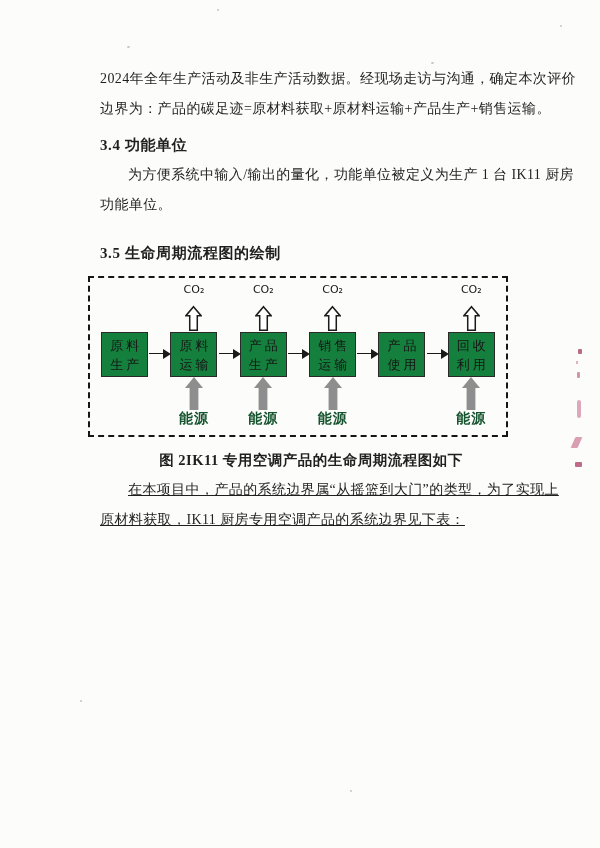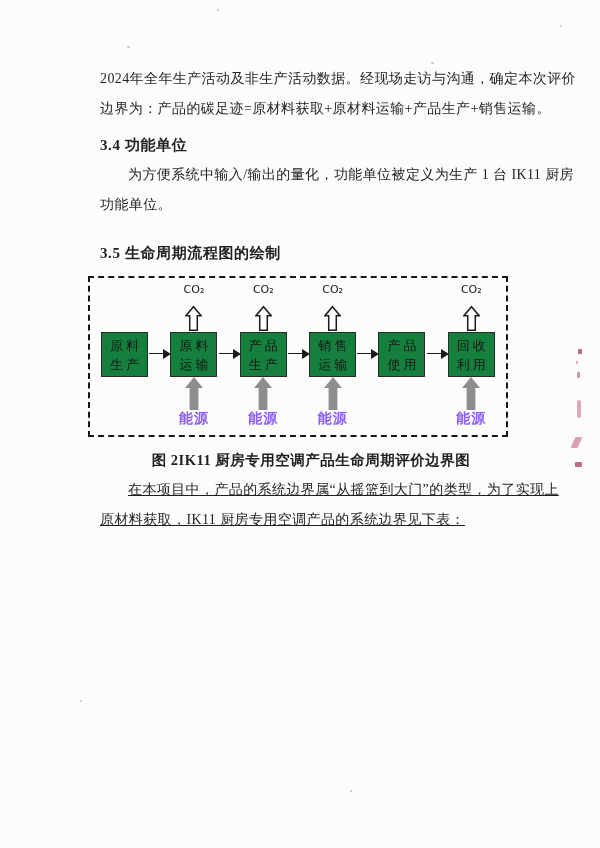--- a/index.html
+++ b/index.html
@@ -95,21 +95,21 @@
     flex-direction: column;
     justify-content: flex-start;
     align-items: center;
   }
   .arrow-solid { width: 18px; height: 33px; display: block; }
   .energy {
     font-size: 14px;
     font-weight: 700;
     line-height: 18px;
     letter-spacing: 1px;
-    color: #8b5cf6;
+    color: #14532d;
   }
   .h-arrow {
     position: relative;
     width: 20px;
     height: 1.8px;
     background: #1a1a1a;
     align-self: center;
     margin-bottom: 6px;
     flex-shrink: 0;
   }
@@ -272,21 +272,21 @@
         <div class="zone-bottom">
           <svg class="arrow-solid" viewBox="0 0 18 33">
               <polygon points="9,0 18,11 13.4,11 13.4,33 4.6,33 4.6,11 0,11" fill="#8e8e8e"></polygon>
             </svg>
           <div class="energy">能源</div>
         </div>
       </div>
 
     </div>
 
-    <div class="caption">图 2IK11 厨房专用空调产品生命周期评价边界图</div>
+    <div class="caption">图 2IK11 专用空调产品的生命周期流程图如下</div>
 
     <div class="para para-last">
       <div class="line indent">在本项目中，产品的系统边界属“从摇篮到大门”的类型，为了实现上</div>
       <div class="line">原材料获取，IK11 厨房专用空调产品的系统边界见下表：</div>
     </div>
 
   </div>
 
   <div class="mark red1"></div>
   <div class="mark red2"></div>

